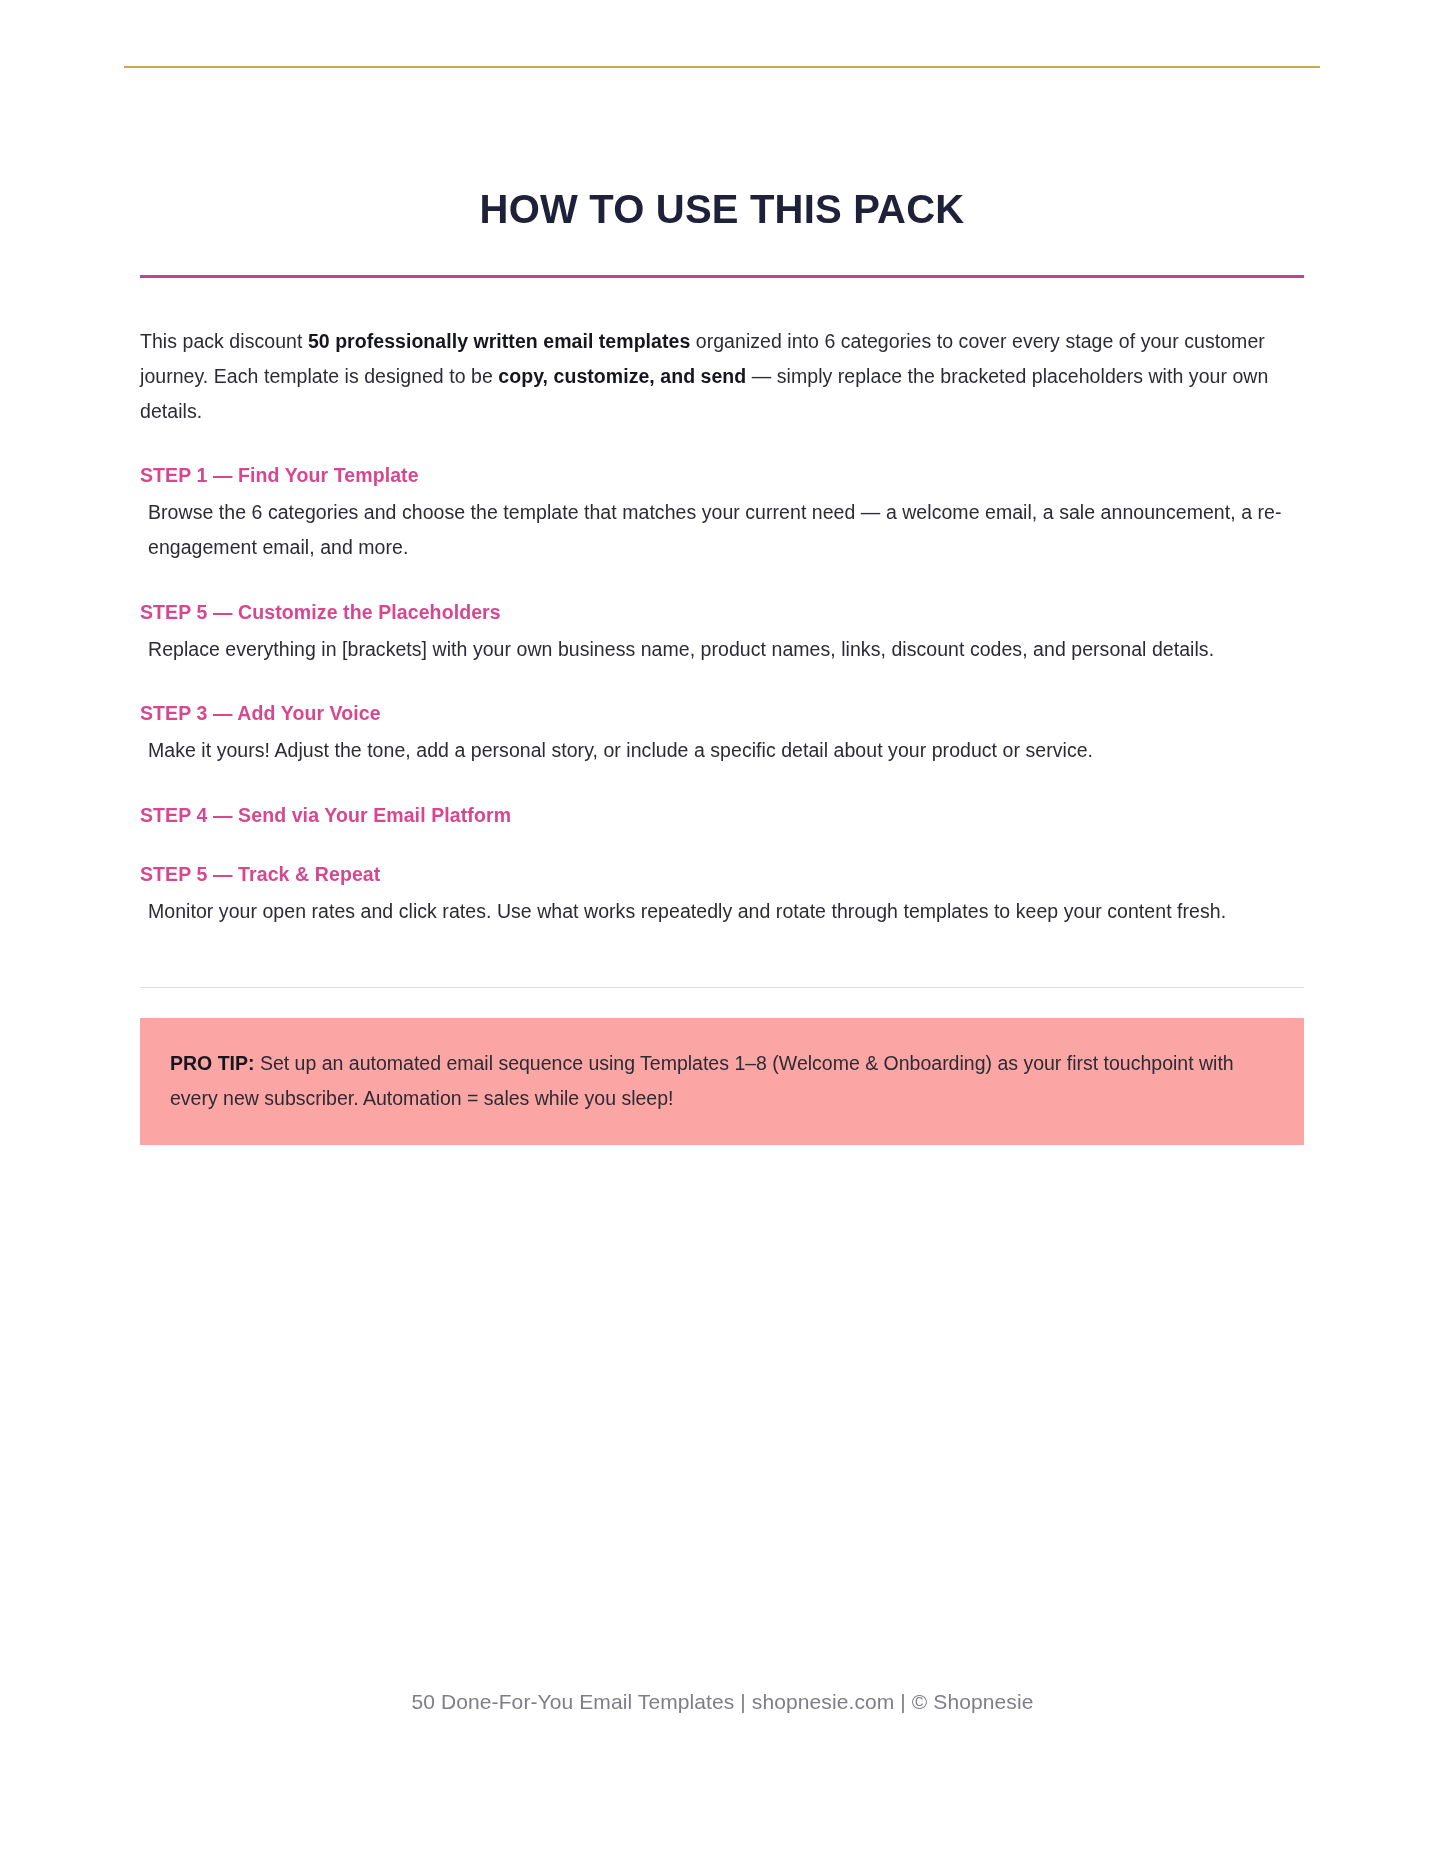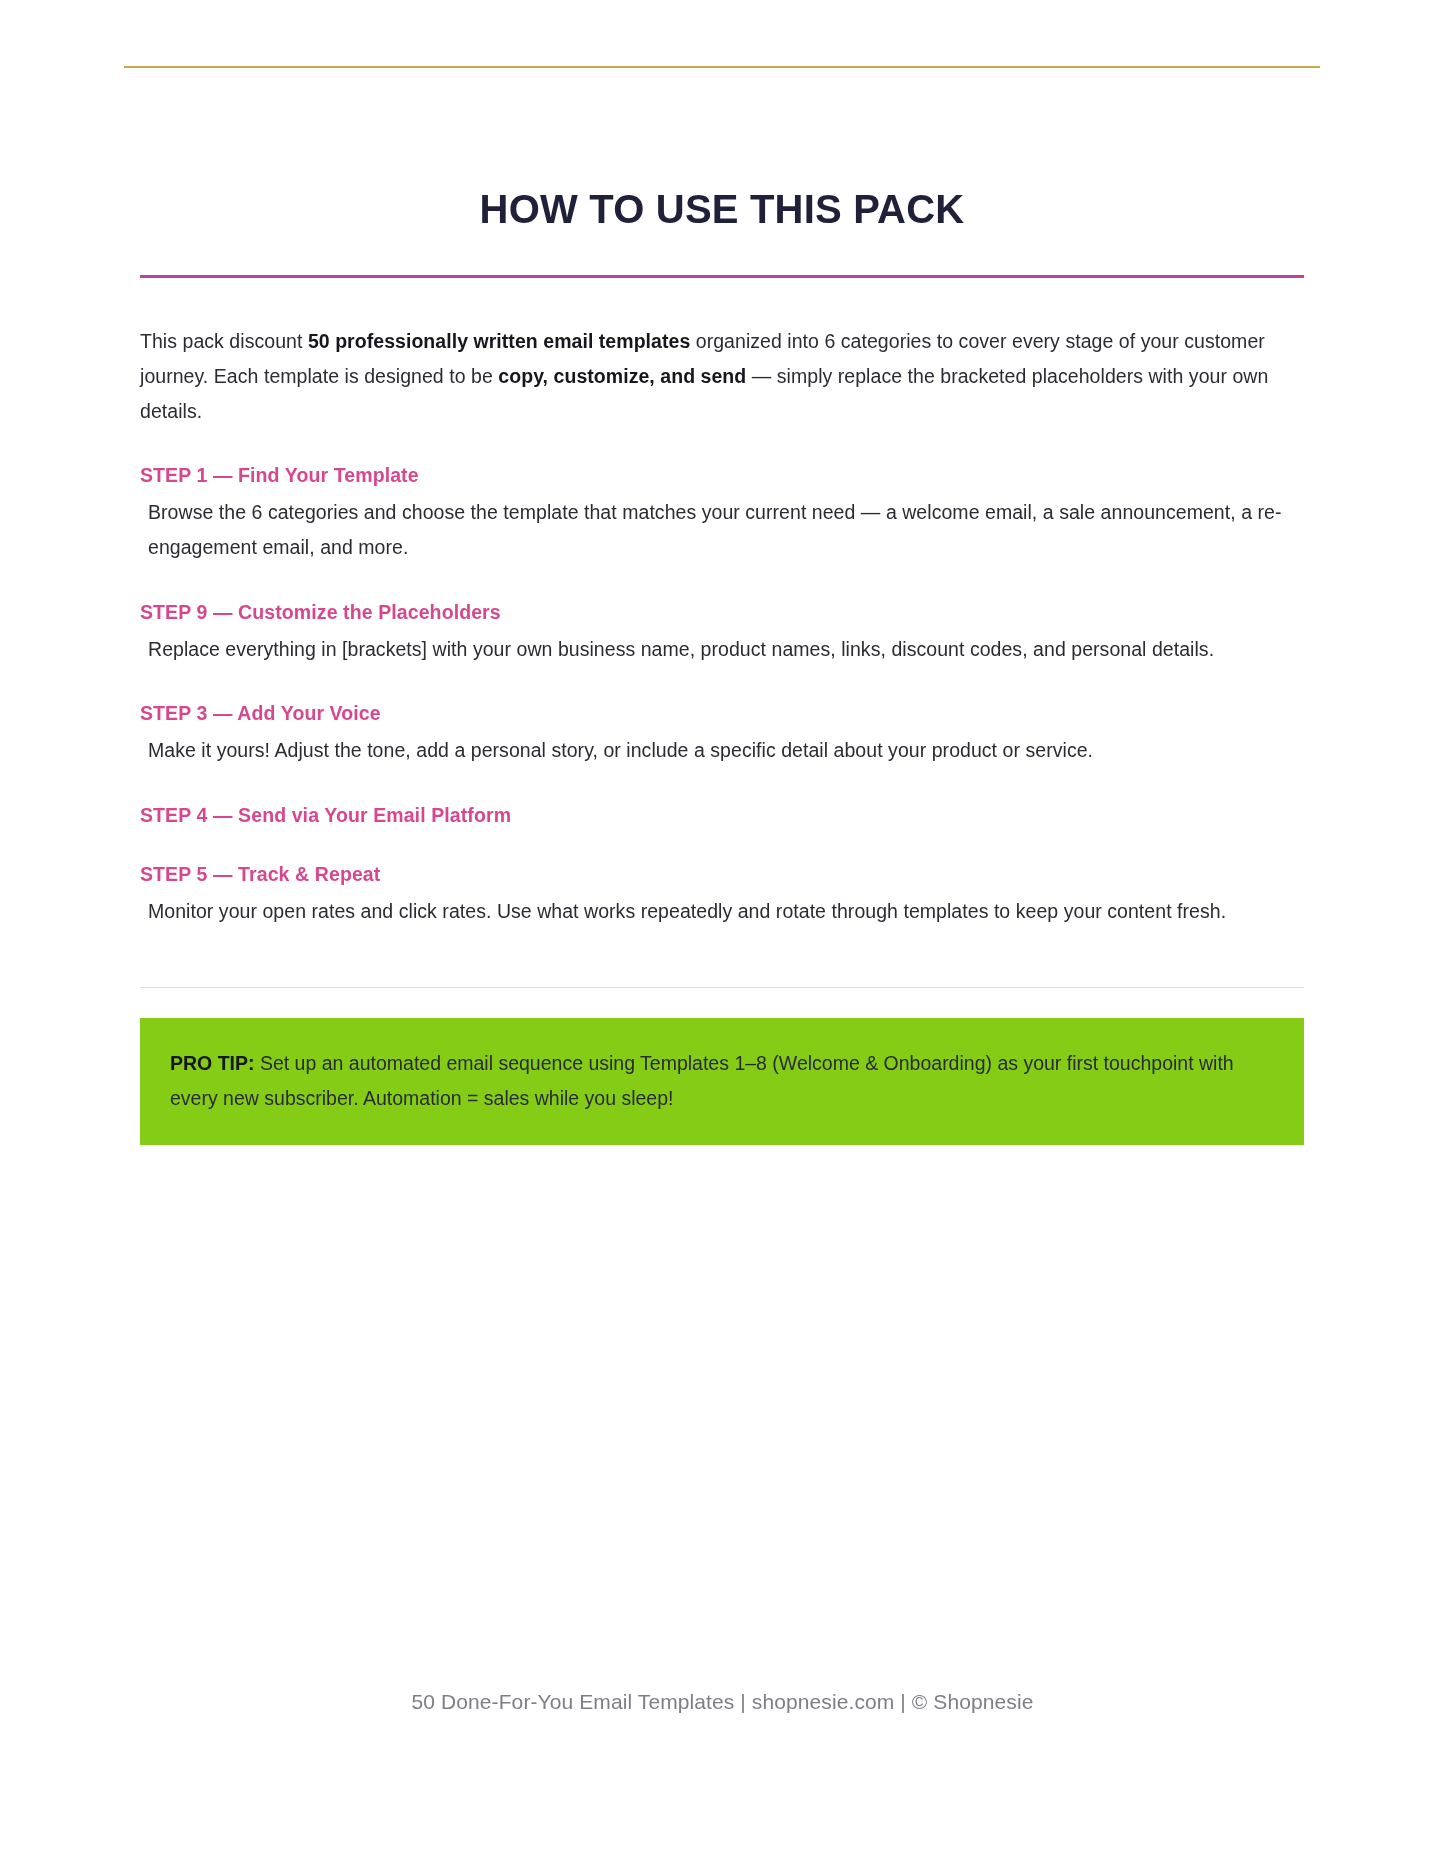--- a/index.html
+++ b/index.html
@@ -81,21 +81,21 @@
     letter-spacing: 0.05px;
   }
   .hr-light {
     margin-top: 58px;
     width: 100%;
     height: 1px;
     background: #dddddd;
   }
   .protip {
     margin-top: 30px;
-    background: #84cc16;
+    background: #fca5a5;
     padding: 28px 30px 30px 30px;
     font-size: 19.5px;
     line-height: 1.78;
     color: #2b2b34;
     box-sizing: border-box;
   }
   .footer {
     position: absolute;
     left: 0;
     top: 1690px;
@@ -120,21 +120,21 @@
     <div class="title-divider"></div>
 
     <p class="intro"><span>This pack discount </span><b>50 professionally written email templates</b><span> organized into 6 categories to cover every stage of your customer journey. Each template is designed to be </span><b>copy, customize, and send</b><span> — simply replace the bracketed placeholders with your own details.</span></p>
 
     <div class="step-block">
       <div class="step-heading">STEP 1 — Find Your Template</div>
       <p class="body-text">Browse the 6 categories and choose the template that matches your current need — a welcome email, a sale announcement, a re-engagement email, and more.</p>
     </div>
 
     <div class="step-block">
-      <div class="step-heading">STEP 9 — Customize the Placeholders</div>
+      <div class="step-heading">STEP 5 — Customize the Placeholders</div>
       <p class="body-text">Replace everything in [brackets] with your own business name, product names, links, discount codes, and personal details.</p>
     </div>
 
     <div class="step-block">
       <div class="step-heading">STEP 3 — Add Your Voice</div>
       <p class="body-text">Make it yours! Adjust the tone, add a personal story, or include a specific detail about your product or service.</p>
     </div>
 
     <div class="step-block">
       <div class="step-heading">STEP 4 — Send via Your Email Platform</div>

